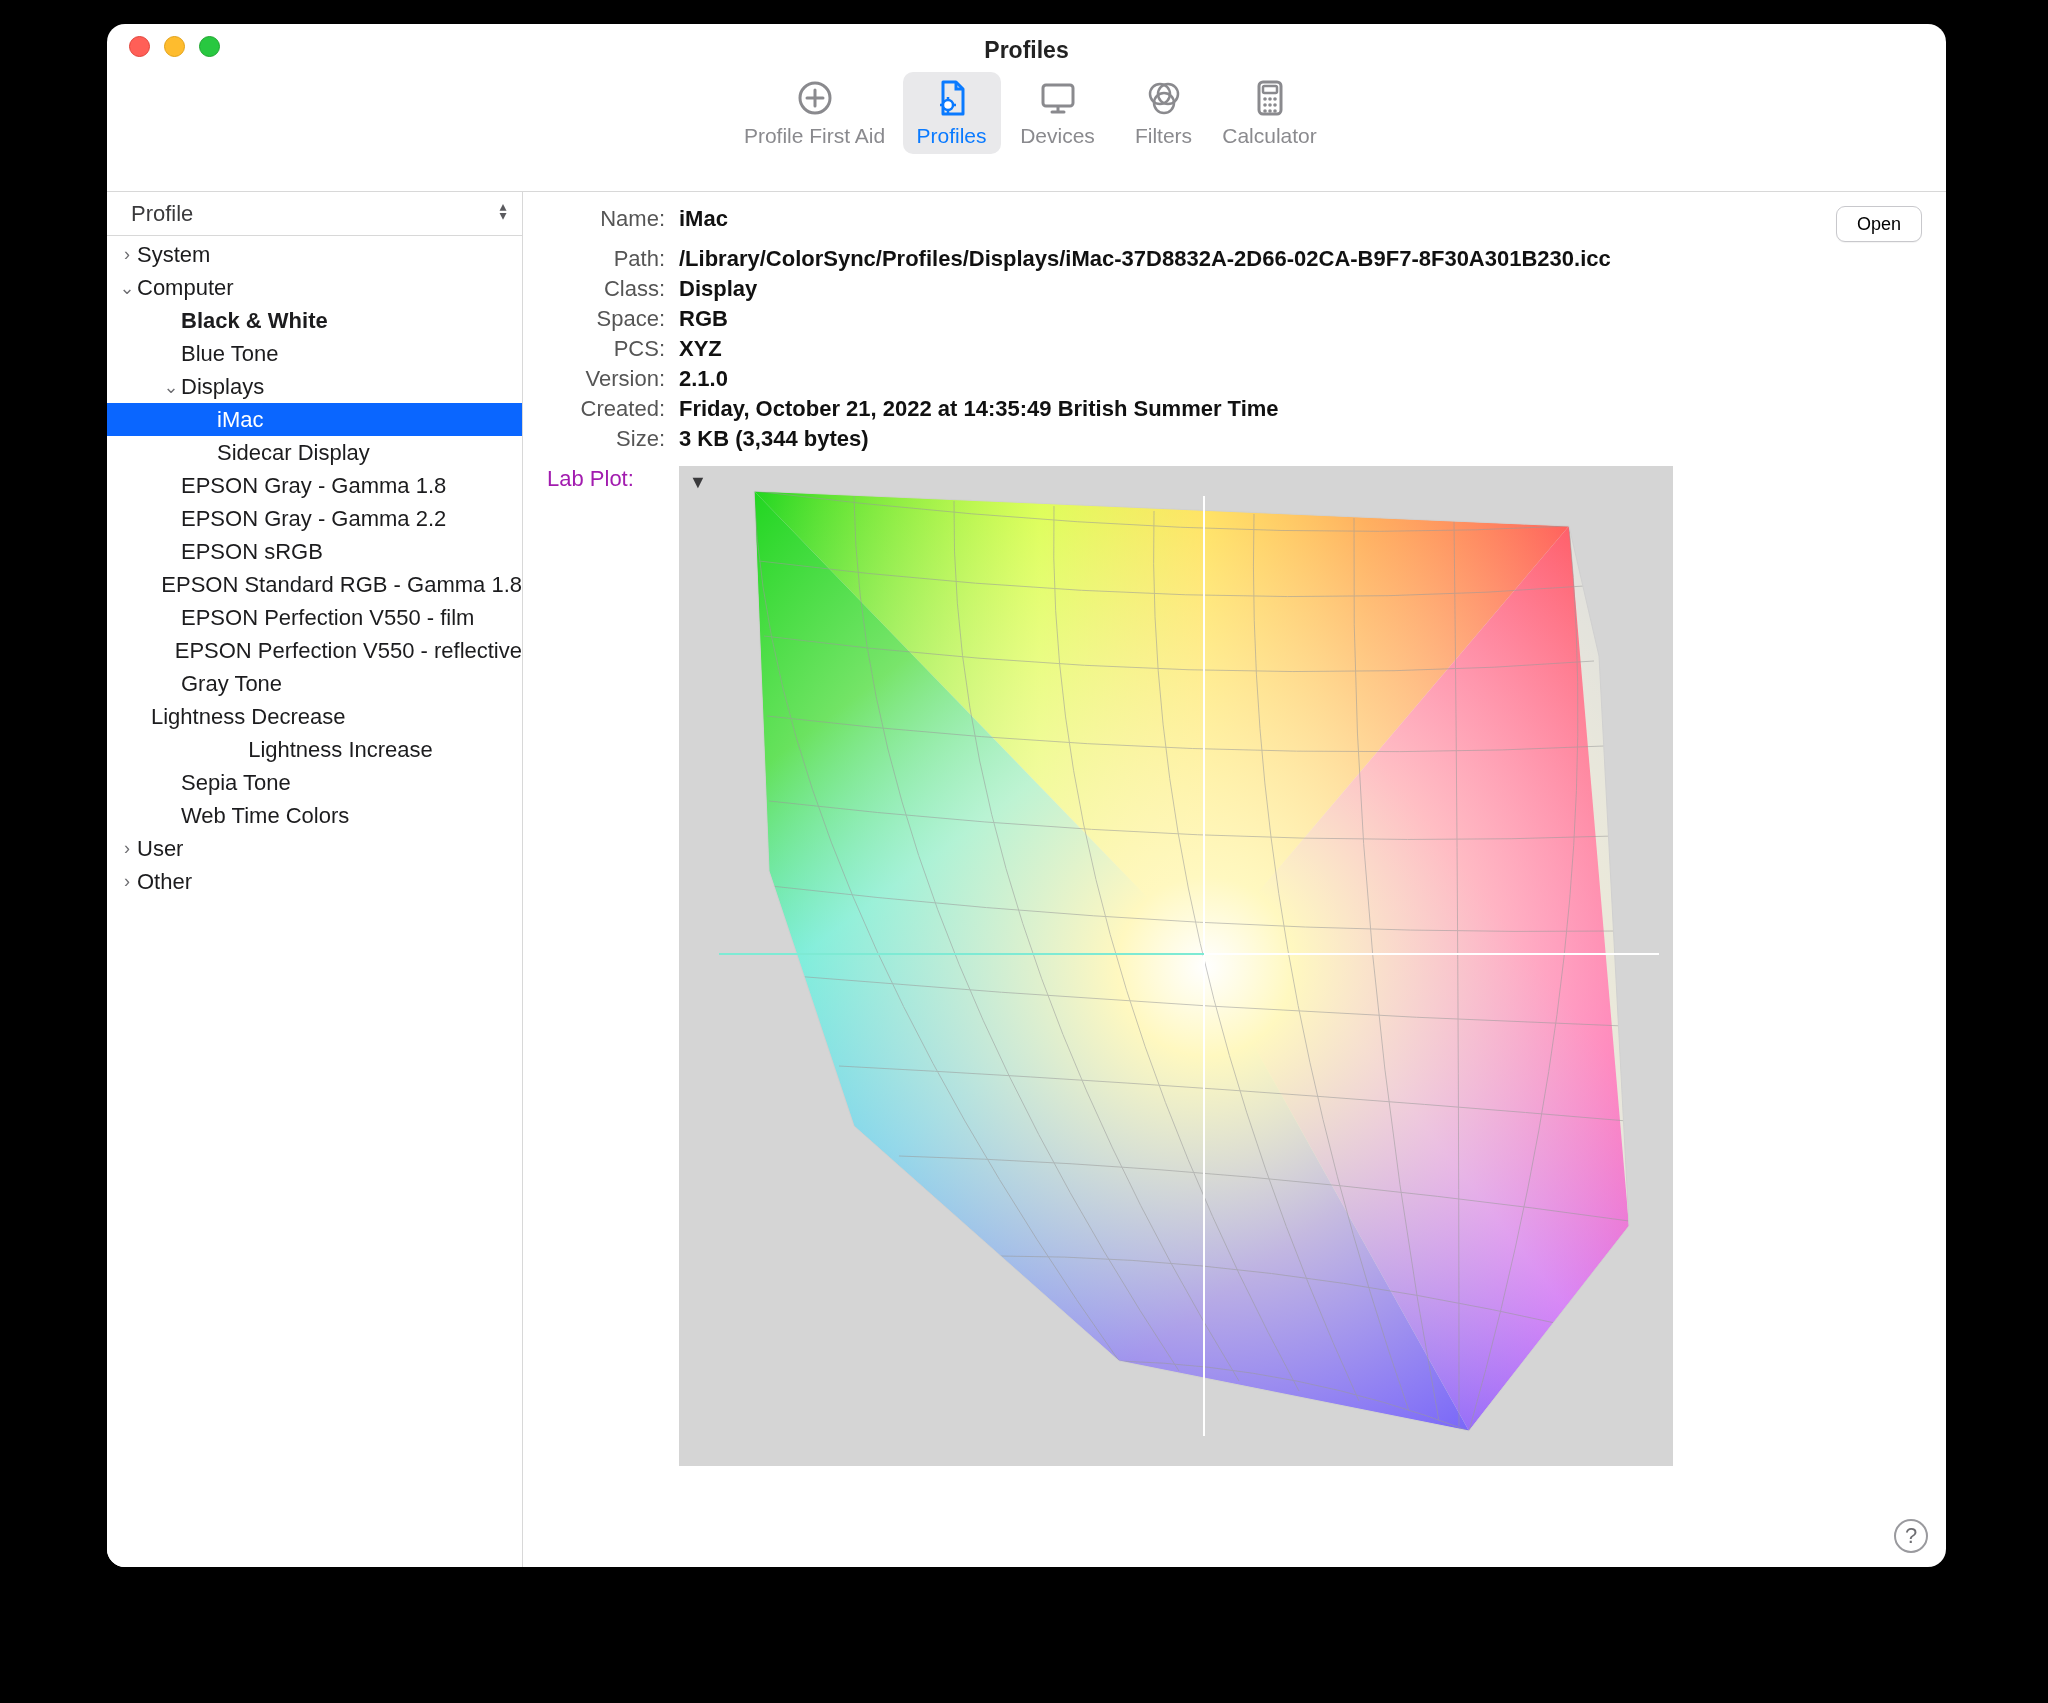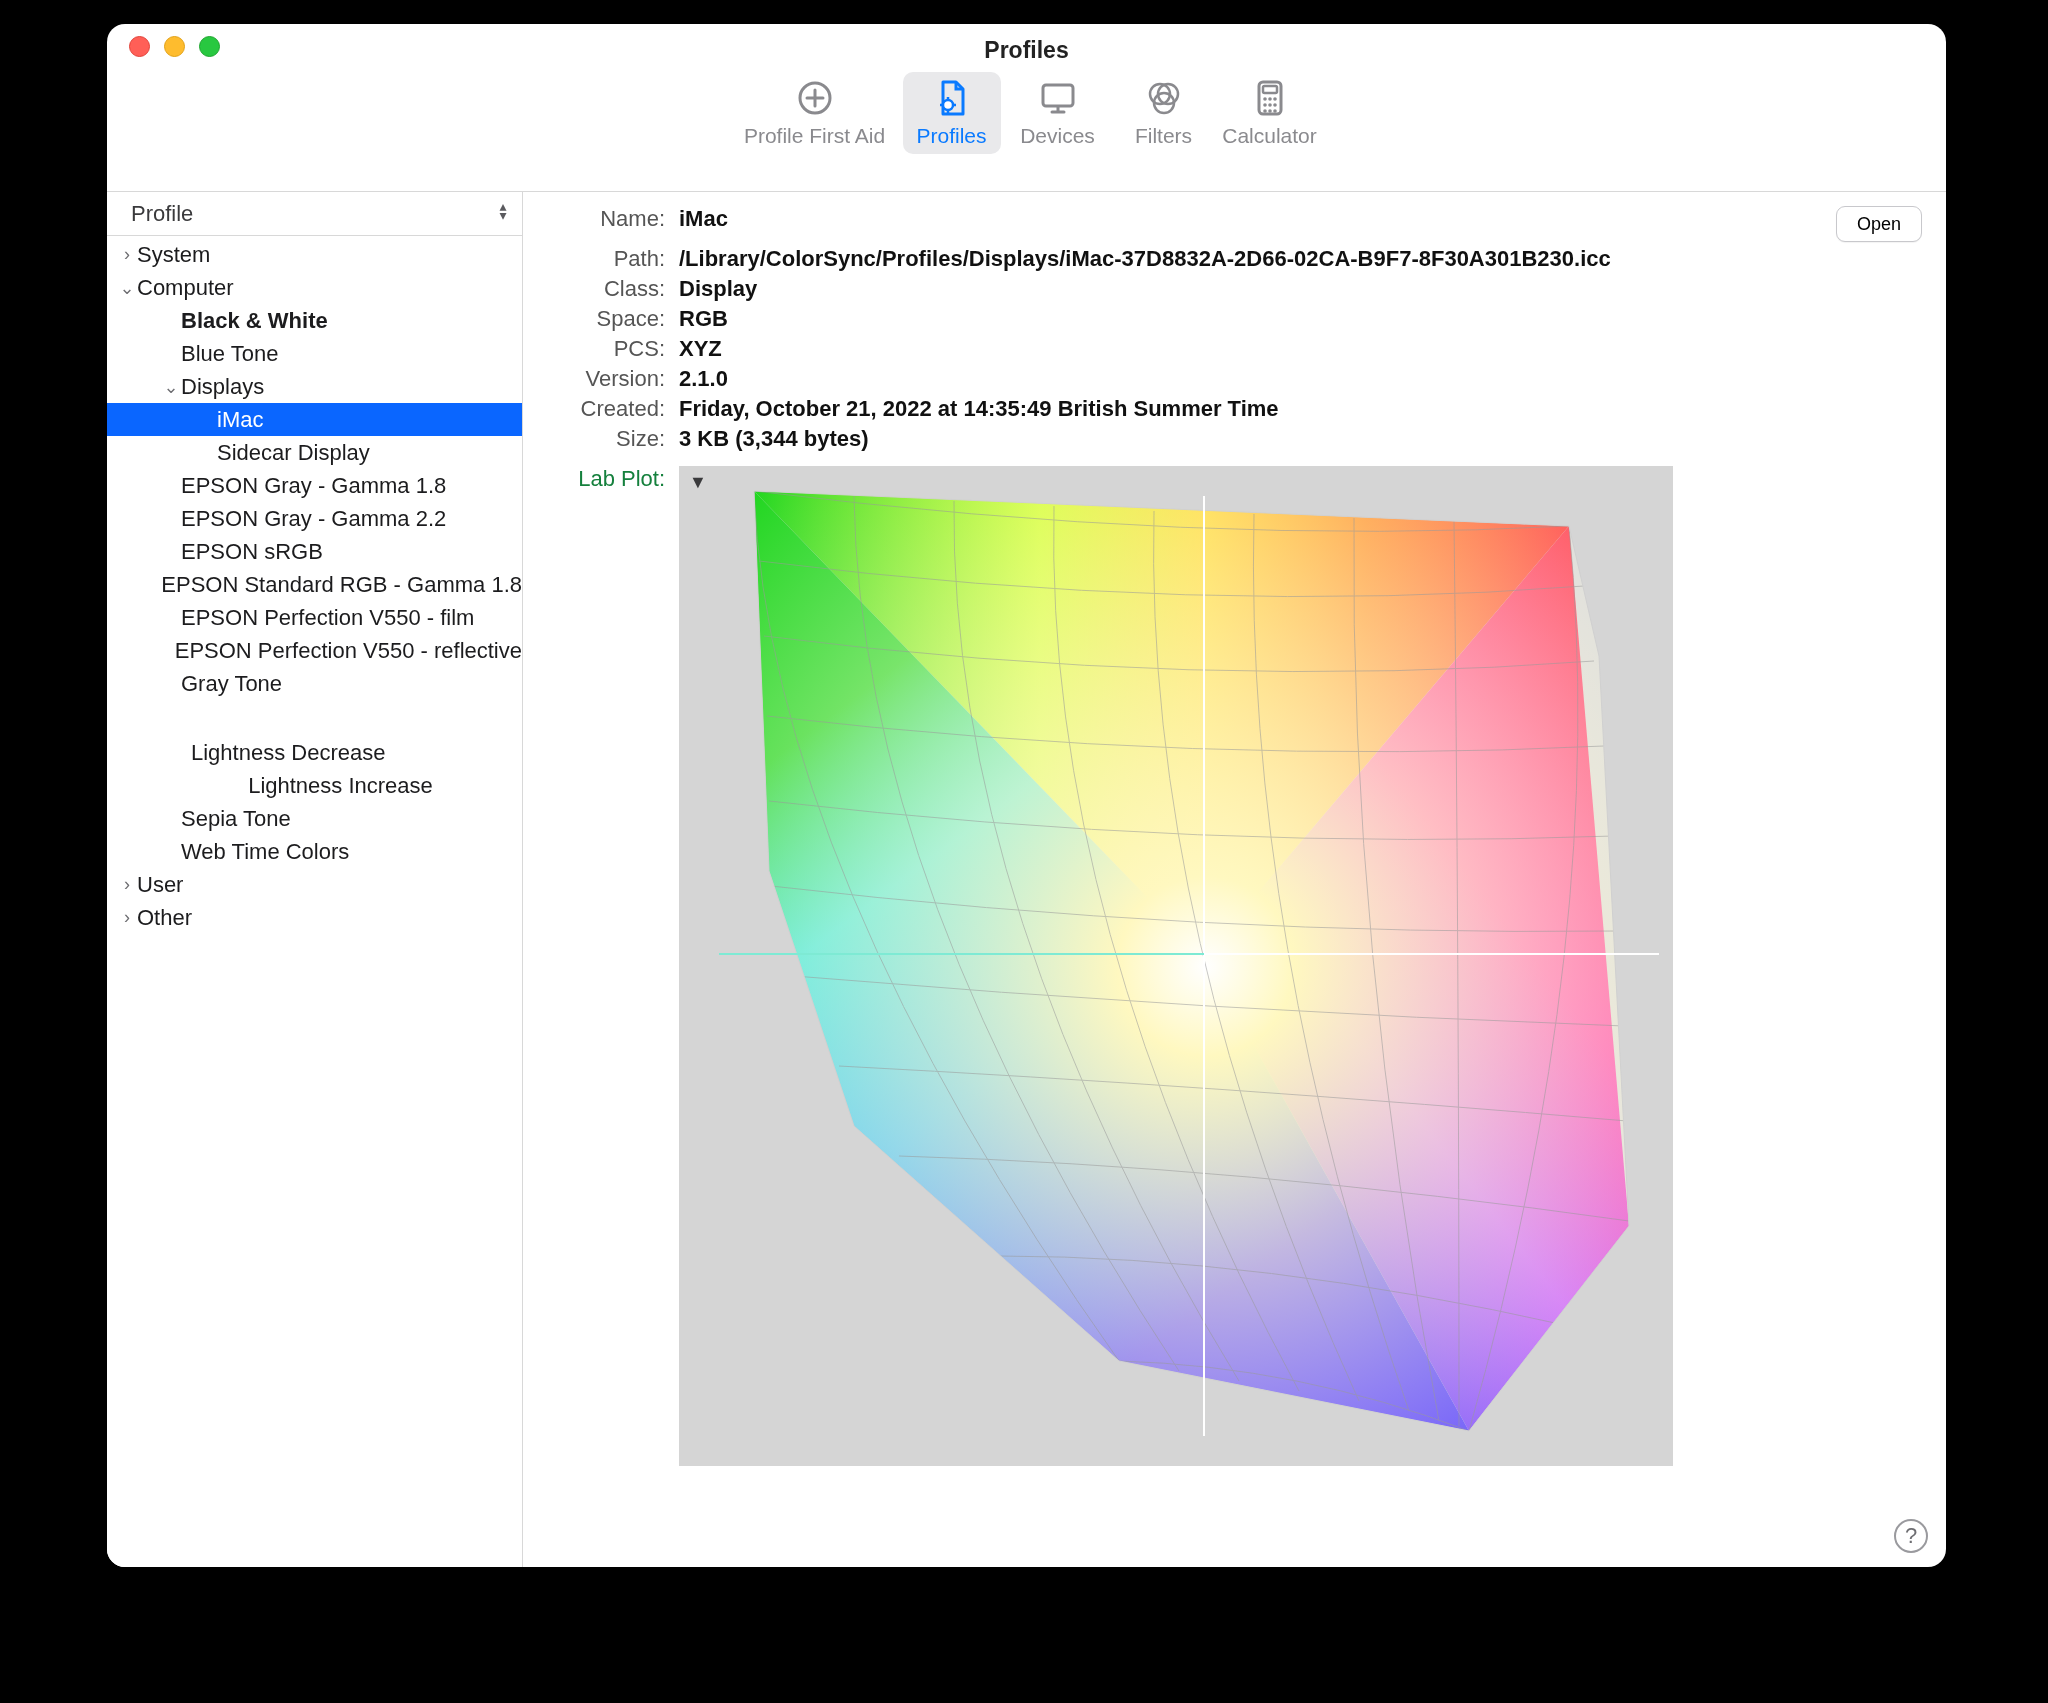--- a/index.html
+++ b/index.html
@@ -169,21 +169,21 @@
     border: 1px solid #c8c8cc;
     box-shadow: 0 1px 1px rgba(0,0,0,.05);
     font-size: 18px;
   }
   .labplot-row {
     display: grid;
     grid-template-columns: 118px 1fr;
     column-gap: 14px;
     margin-top: 14px;
   }
-  .labplot-row .k { text-align: right; color: #15803d; font-size: 22px; }
+  .labplot-row .k { color: #a21caf; font-size: 22px; }
   .plot-wrap {
     background: #d5d5d5;
     width: 100%;
     max-width: 994px;
     height: 1000px;
     position: relative;
   }
   .plot-disclosure {
     position: absolute;
     left: 10px; top: 6px;
@@ -350,21 +350,21 @@
             <span>EPSON Perfection V550 - film</span>
           </div>
           <div class="row" style="padding-left: 54px;">
             <span class="disclosure"></span>
             <span>EPSON Perfection V550 - reflective</span>
           </div>
           <div class="row" style="padding-left: 54px;">
             <span class="disclosure"></span>
             <span>Gray Tone</span>
           </div>
-          <div class="row" style="padding-left: 64px; margin-top: 36px;">
+          <div class="row" style="padding-left: 24px;">
             <span class="disclosure"></span>
             <span>Lightness Decrease</span>
           </div>
           <div class="row" style="padding-left: 32px; justify-content: center;">
             <span class="disclosure"></span>
             <span>Lightness Increase</span>
           </div>
           <div class="row" style="padding-left: 54px;">
             <span class="disclosure"></span>
             <span>Sepia Tone</span>

